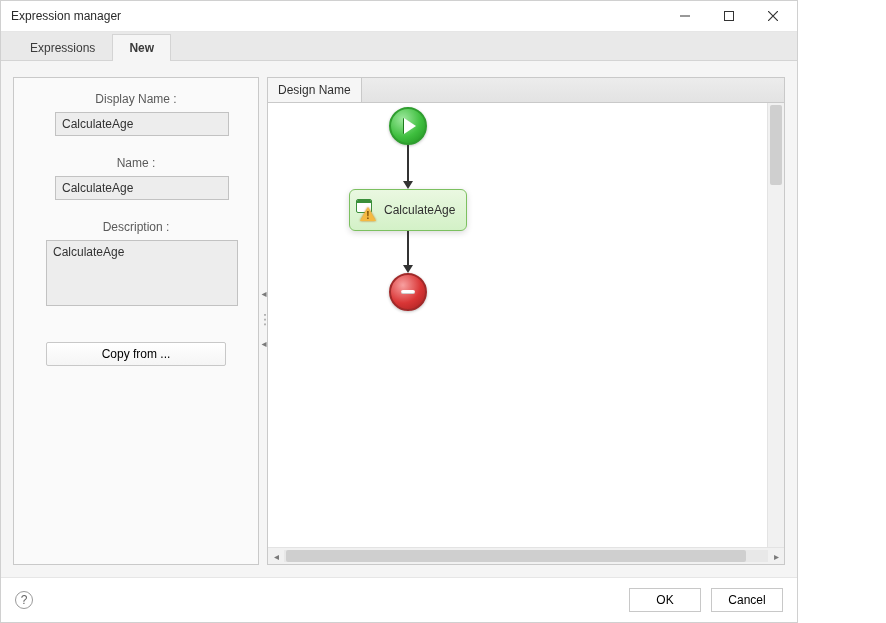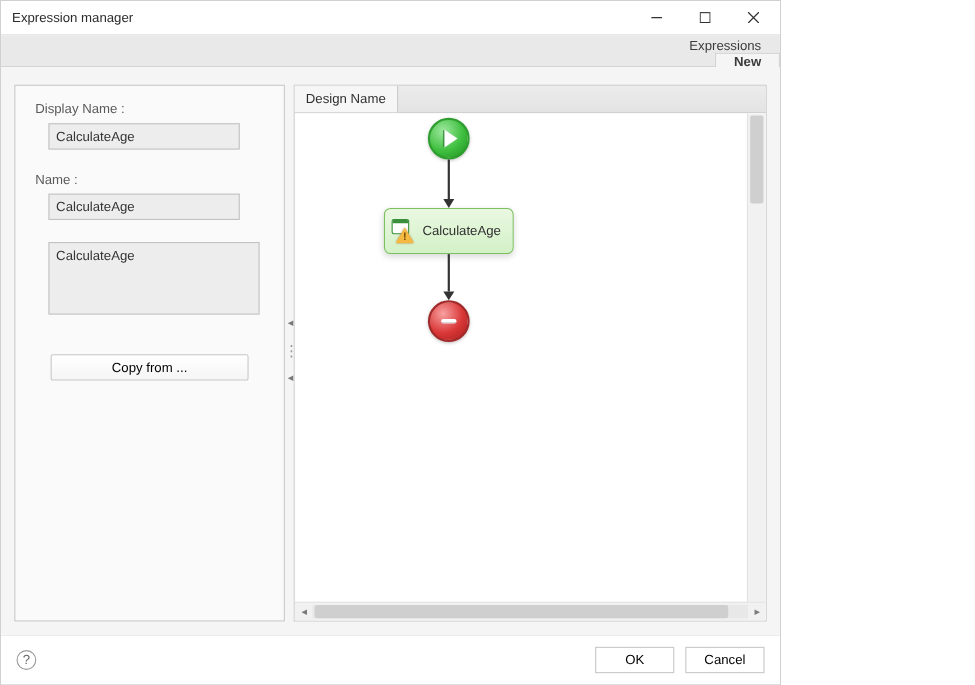--- a/index.html
+++ b/index.html
@@ -18,21 +18,21 @@
     --btn-hover: #e8f0fe;
     --ok-green: #3fbf3f;
     --ok-green-dark: #1e8f1e;
     --stop-red: #d93636;
     --stop-red-dark: #a41f1f;
     --node-bg: #d3f1c7;
     --node-border: #7cc060;
   }
   html, body { margin:0; padding:0; font-family: "Segoe UI", Tahoma, Arial, sans-serif; color:var(--text); }
   .window {
-    width: 710px; height: 623px;
+    width: 798px; height: 623px;
     border: 1px solid var(--win-border);
     background: #ffffff;
     box-sizing: border-box;
     display: flex; flex-direction: column;
     position: relative;
   }
   
   .titlebar {
     height: 30px;
     display: flex; align-items: center;
@@ -50,21 +50,20 @@
   }
   .winbtn svg { display:block; }
   
   .tabs-row {
     height: 28px;
     display:flex; align-items:flex-end;
     background: var(--tab-bg);
     border-bottom: 1px solid var(--tab-border);
     padding-left: 12px;
     gap: 0;
-    flex-direction: column;
   }
   .tab {
     height: 26px;
     padding: 0 16px;
     display:flex; align-items:center;
     font-size:12px;
     color: #3b3b3b;
     border: 1px solid transparent;
     border-bottom: none;
     background: transparent;
@@ -103,20 +102,21 @@
     display:flex; align-items:center; gap:6px;
     padding: 0 10px;
     font-size: 12px;
     background: #f6f6f6;
     border-right: 1px solid var(--panel-border);
   }
   .panel-body {
     flex:1 1 auto; padding: 14px 18px;
     display:flex; flex-direction:column; gap: 6px;
     min-height: 0;
+    align-items: center;
   }
   .form-label { font-size:12px; color: var(--muted); }
   .form-input {
     background: var(--input-bg);
     border: 1px solid var(--input-border);
     font-size: 12px;
     padding: 4px 6px;
     color: #333;
     resize: none;
     font-family: inherit;
@@ -286,20 +286,21 @@
   <div class="content">
 
     <div class="panel panel-left">
       <div class="panel-body">
         <div class="form-label">Display Name :</div>
         <input class="form-input short" type="text" style="margin-left: 12px;" value="CalculateAge">
         <div style="height:8px"></div>
         <div class="form-label">Name :</div>
         <input class="form-input short" type="text" style="margin-left: 12px;" value="CalculateAge">
         <div style="height:8px"></div>
+        <div class="form-label">Description :</div>
         <textarea class="form-input form-textarea" style="margin-left: 12px;">CalculateAge</textarea>
         <button class="copy-btn">Copy from ...</button>
       </div>
     </div>
 
     <div class="splitter">
       <span class="arrow">◂</span>
       <span class="dots"></span>
       <span class="arrow">◂</span>
     </div>

